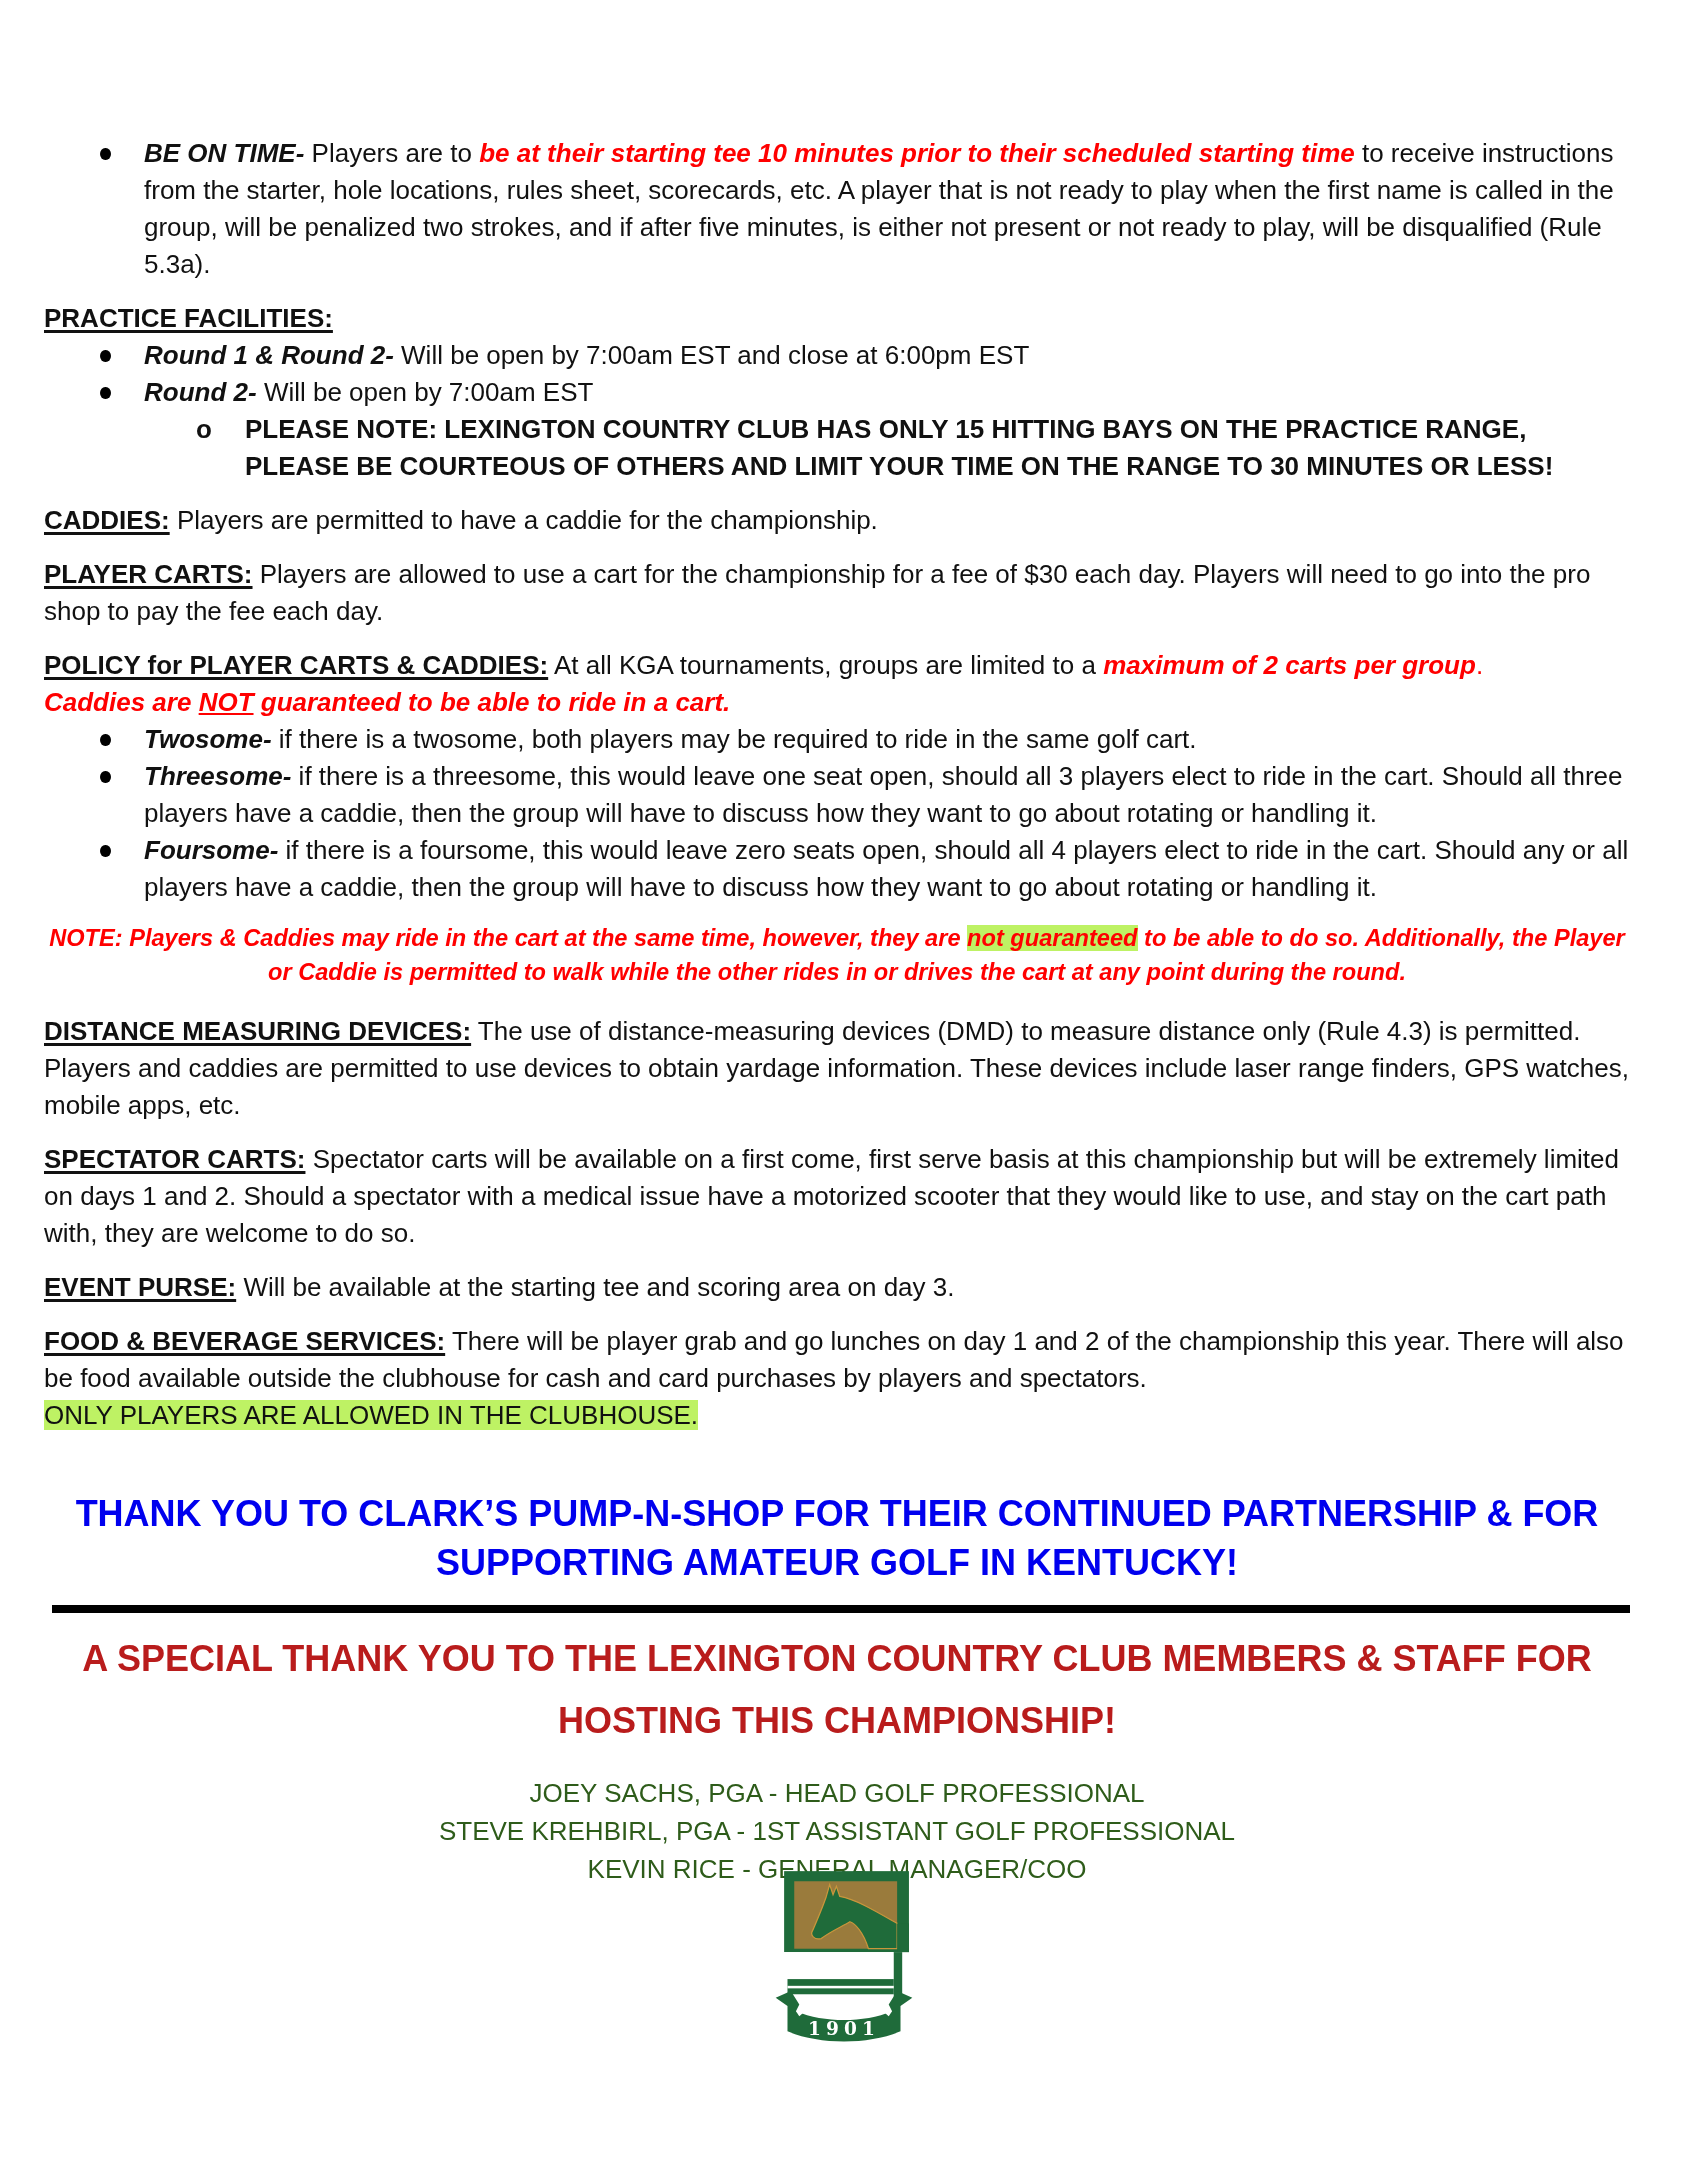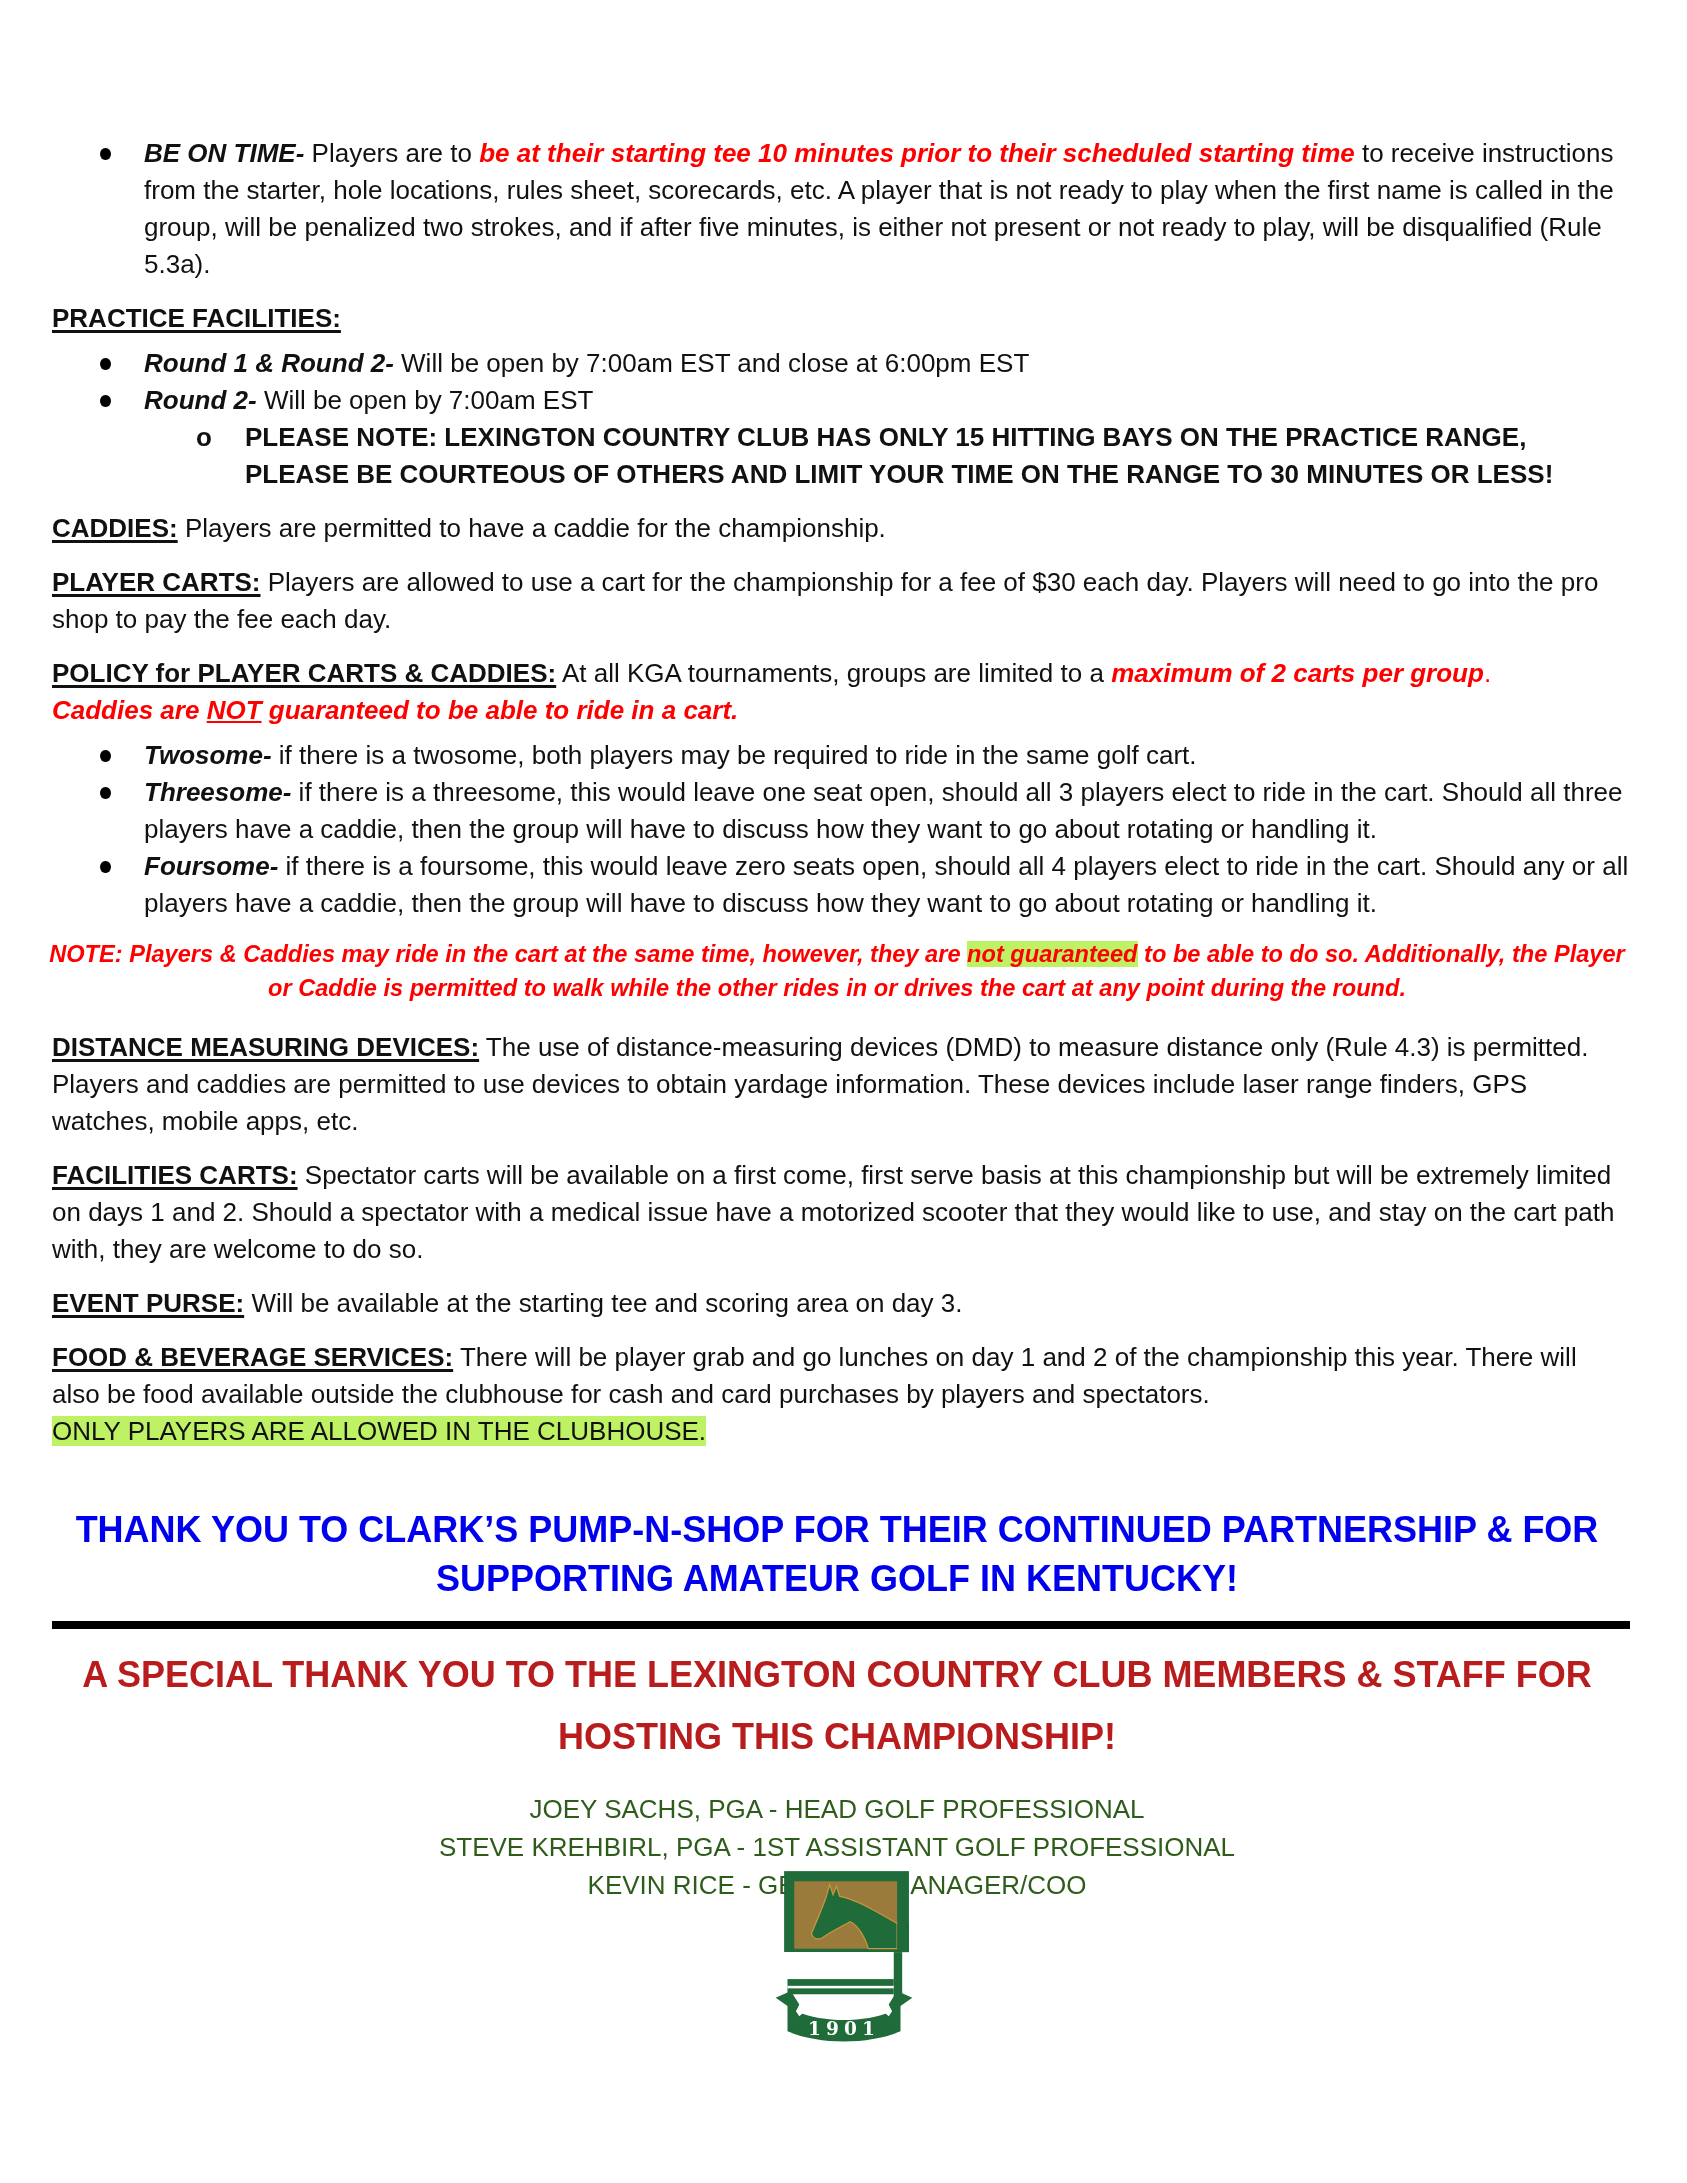--- a/index.html
+++ b/index.html
@@ -1,21 +1,21 @@
 <!DOCTYPE html>
 <html style="font-size:13.5px"><head>
   <meta charset="utf-8">
   <style>
     html, body { margin: 0; padding: 0; background: #ffffff; }
     body {
       width: 1687px; height: 2183px; position: relative; overflow: hidden;
       font-family: "Liberation Sans", sans-serif; color: #111111;
     }
     .page { position: absolute; left: 44px; top: 135px; width: 1586px; }
-    .p { font-size: 26px; line-height: 37px; margin: 8px; }
+    .p { font-size: 26px; line-height: 37px; margin: 0; }
     .sec { margin-top: 17px; }
     .hdr { font-weight: bold; text-decoration: underline; text-decoration-thickness: 2.5px; text-underline-offset: 3.4px; }
     .red { color: #ff0000; font-weight: bold; font-style: italic; }
     .bi { font-weight: bold; font-style: italic; }
     .hl { background: #bef264; }
     ul.bul { list-style: none; margin: 0; padding: 0; }
     ul.bul > li { position: relative; padding-left: 100px; font-size: 26px; line-height: 37px; }
     ul.bul > li .dot {
       position: absolute; left: 56px; top: 12.7px; width: 11px; height: 12.7px; border-radius: 50%; background: #000;
     }
@@ -97,21 +97,21 @@
 
   <p class="note">
     <span>NOTE: Players &amp; Caddies may ride in the cart at the same time, however, they are </span><span class="hl">not guaranteed</span><span> to be able to do so.  Additionally, the Player or Caddie is permitted to walk while the other rides in or drives the cart at any point during the round.</span>
   </p>
 
   <p class="p sec">
     <span class="hdr">DISTANCE MEASURING DEVICES:</span><span>  The use of distance-measuring devices (DMD) to measure distance only (Rule 4.3) is permitted.  Players and caddies are permitted to use devices to obtain yardage information.  These devices include laser range finders, GPS watches, mobile apps, etc.</span>
   </p>
 
   <p class="p sec">
-    <span class="hdr">FACILITIES CARTS:</span><span>  Spectator carts will be available on a first come, first serve basis at this championship but will be extremely limited on days 1 and 2.  Should a spectator with a medical issue have a motorized scooter that they would like to use, and stay on the cart path with, they are welcome to do so.</span>
+    <span class="hdr">SPECTATOR CARTS:</span><span>  Spectator carts will be available on a first come, first serve basis at this championship but will be extremely limited on days 1 and 2.  Should a spectator with a medical issue have a motorized scooter that they would like to use, and stay on the cart path with, they are welcome to do so.</span>
   </p>
 
   <p class="p sec">
     <span class="hdr">EVENT PURSE:</span><span>  Will be available at the starting tee and scoring area on day 3.</span>
   </p>
 
   <p class="p sec">
     <span class="hdr">FOOD &amp; BEVERAGE SERVICES:</span><span> There will be player grab and go lunches on day 1 and 2 of the championship this year. There will also be food available outside the clubhouse for cash and card purchases by players and spectators.</span><br>
     <span class="hl">ONLY PLAYERS ARE ALLOWED IN THE CLUBHOUSE.</span>
   </p>

